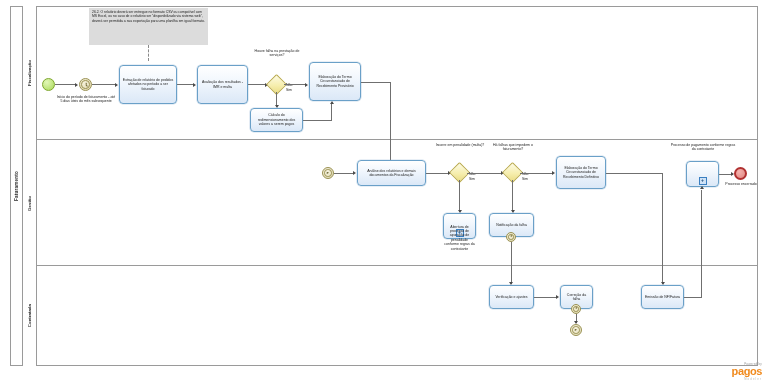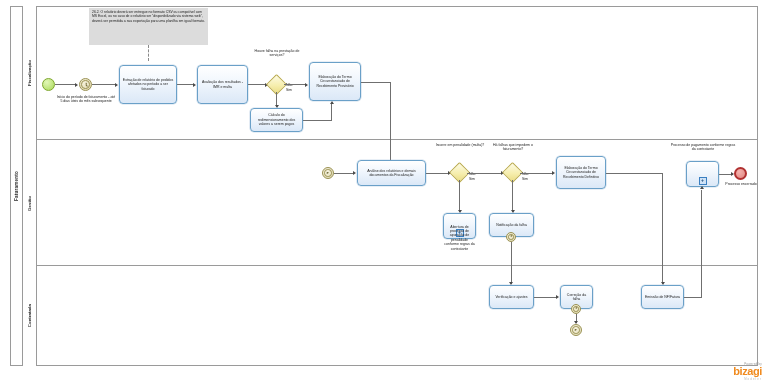--- a/index.html
+++ b/index.html
@@ -270,17 +270,17 @@
   <div class="task" style="left:641px;top:285px;width:43px;height:24px;">
     <span>Emissão de NF/Fatura</span>
   </div>
 
   <div class="conn h" style="left:684px;top:296.7px;width:18px;"></div>
   <div class="conn v" style="left:701.3px;top:190px;height:107px;"></div>
   <div class="arw u" style="left:699.5px;top:186px;"></div>
 
   <div class="brand" style="left:690px;top:362px;width:72px;">
     <div class="pw">Powered by</div>
-    <div class="bz">bizagi</div>
+    <div class="bz">pagos</div>
     <div class="md">Modeler</div>
   </div>
 
 </div>
 
 </body></html>

